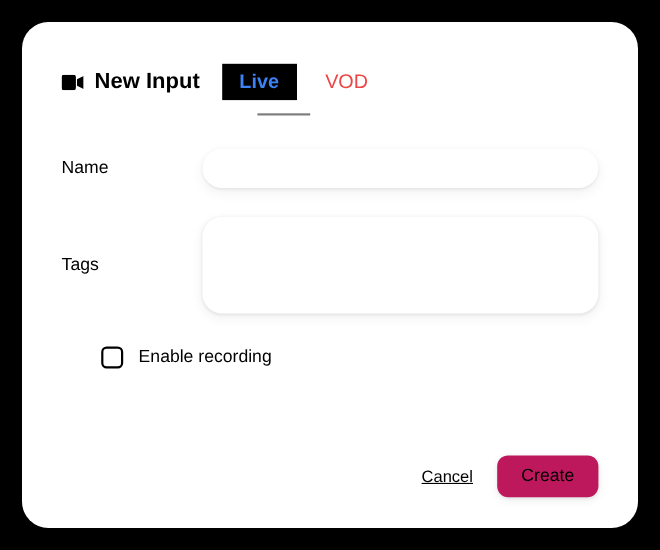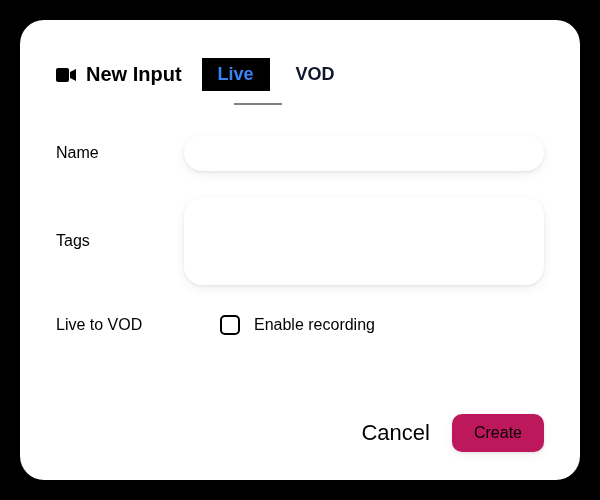--- a/index.html
+++ b/index.html
@@ -47,22 +47,21 @@
     .tabs {
       display: flex;
       align-items: center;
       gap: 10px;
       margin-left: 6px;
     }
     .tab {
       font-size: 18px;
       padding: 6px 16px;
       cursor: pointer;
-      color: #0f172a;
-      font-weight: bold;
+      color: #ef4444;
     }
     .tab.active {
       background: #000;
       color: #3b82f6;
       font-weight: 600;
     }
     .underline {
       height: 2px;
       width: 48px;
       background: #7e7e7e;
@@ -125,25 +124,26 @@
     }
     .spacer { flex: 1; }
     .actions {
       display: flex;
       justify-content: flex-end;
       align-items: center;
       gap: 22px;
       margin-top: 10px;
     }
     .cancel-btn {
-      font-size: 22px;
+      font-size: 15px;
       color: #000;
       background: none;
       border: none;
       cursor: pointer;
+      text-decoration: underline;
     }
     .create-btn {
       font-size: 16px;
       color: #000;
       background: #be185d;
       border: none;
       border-radius: 10px;
       padding: 10px 22px;
       box-shadow: 0 1px 3px rgba(0,0,0,0.08), 0 3px 10px rgba(0,0,0,0.06);
       cursor: pointer;
@@ -176,21 +176,20 @@
     <div class="form-label">Name</div>
     <input class="text-input" type="text" value="" style="">
   </div>
 
   <div class="form-row tags">
     <div class="form-label">Tags</div>
     <textarea class="tags-input" value="" style=""></textarea>
   </div>
 
   <div class="form-row">
-    <div class="form-label">Live to VOD</div>
     <div class="checkbox-row">
       <div class="checkbox"></div>
       <span class="checkbox-label">Enable recording</span>
     </div>
   </div>
 
   <div class="spacer"></div>
 
   <div class="actions">
     <button class="cancel-btn">Cancel</button>

